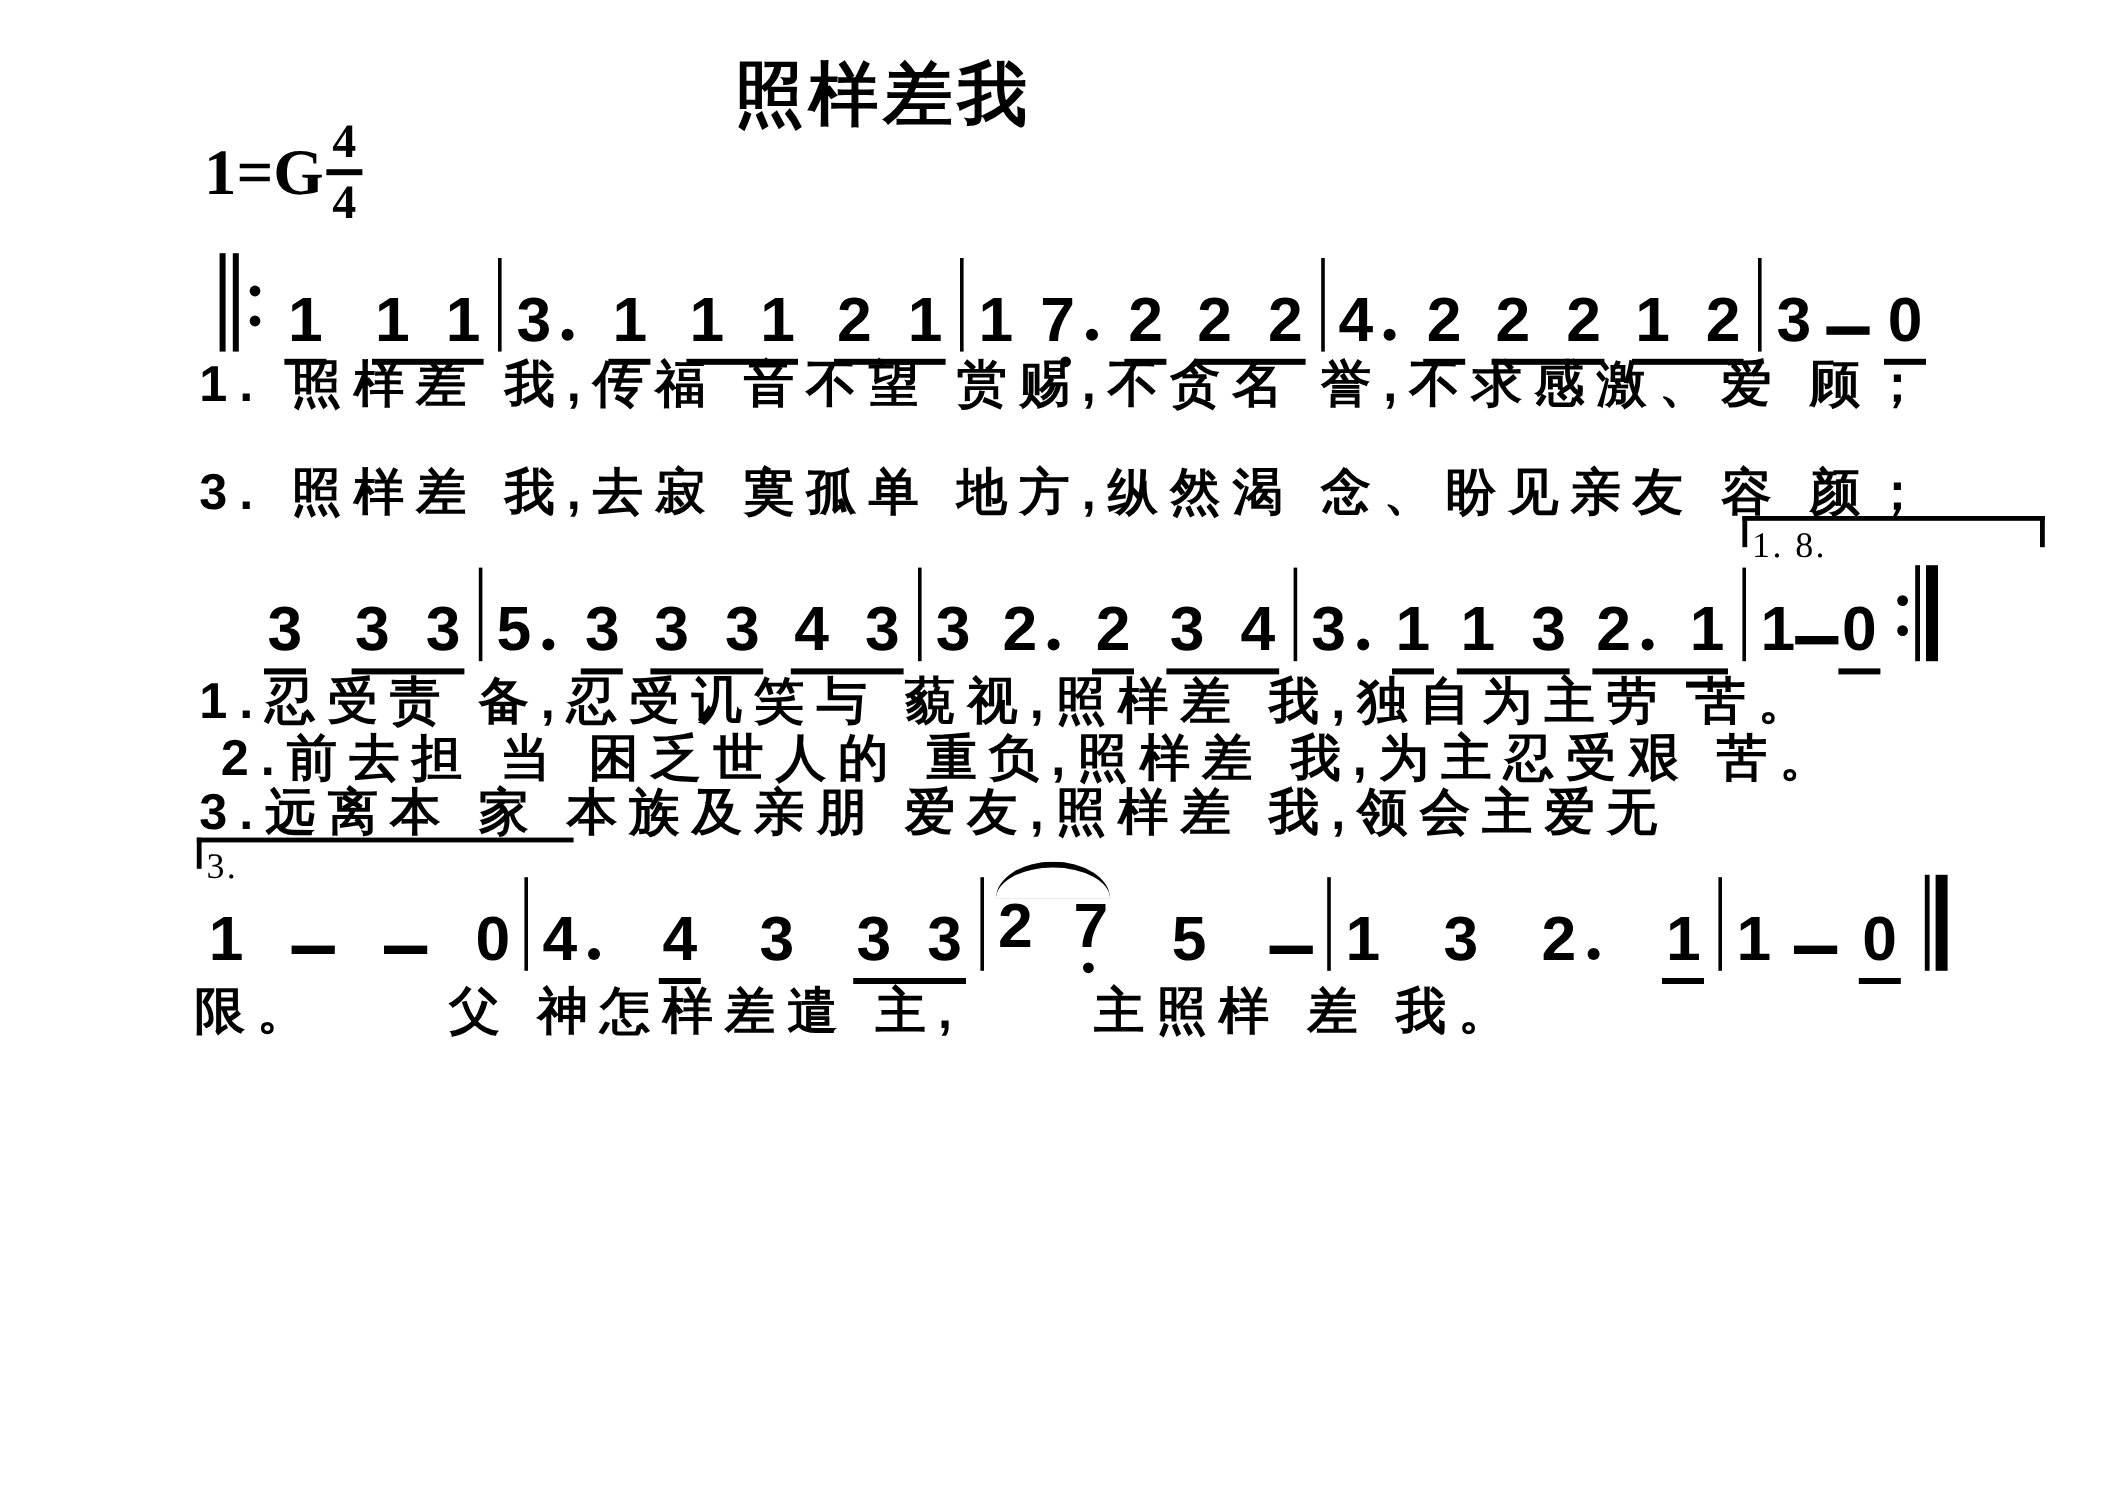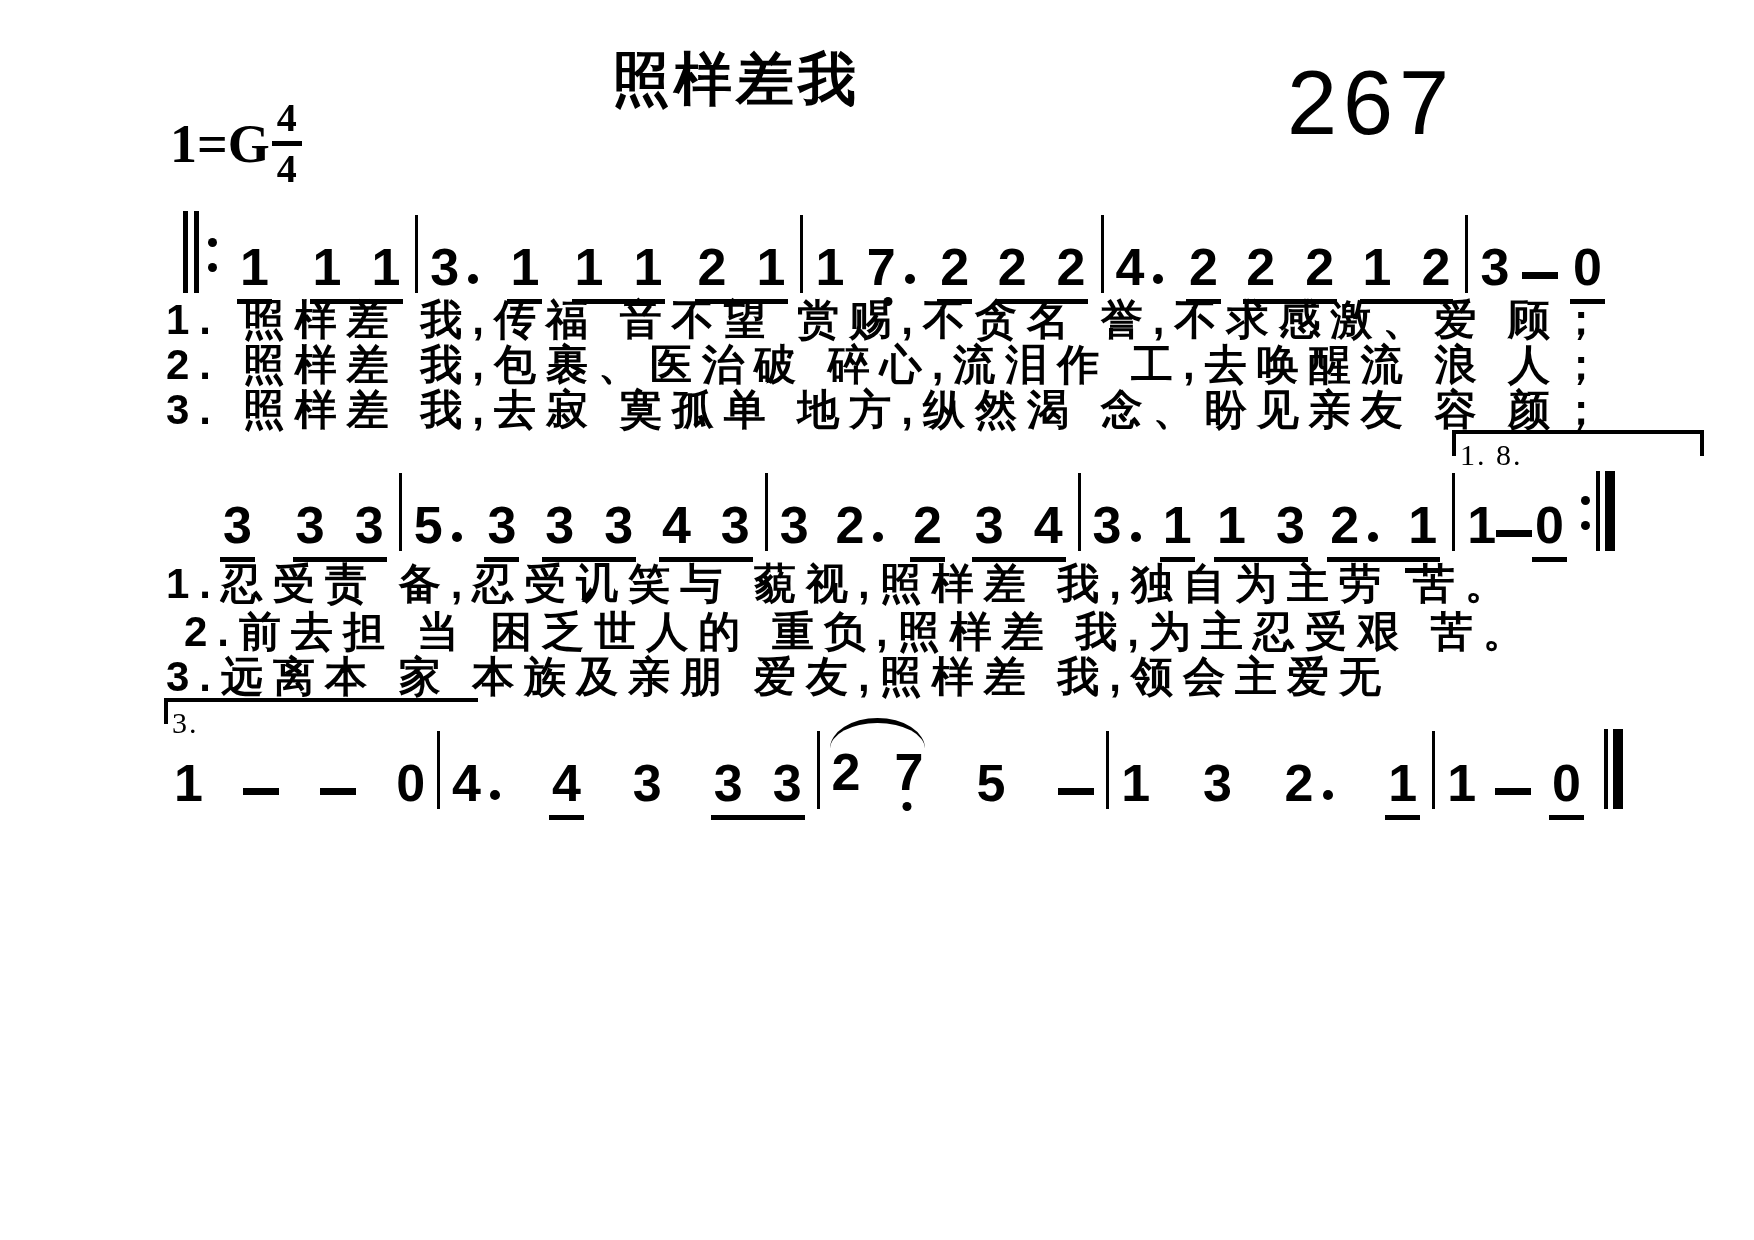--- a/index.html
+++ b/index.html
@@ -73,21 +73,20 @@
         font-family:"Liberation Serif",serif;font-size:30px;font-weight:400;letter-spacing:2px;}
   .volta1{left:1452px;top:430px;width:252px;}
   .volta3{left:164px;top:698px;width:314px;}
 </style>
 </head>
 <body>
 
 <div class="page">
 
   <div class="title">照样差我</div>
-  <div class="hymn-number">267</div>
   <div class="keysig">
     <span class="key-label">1=G</span>
     <span class="frac">
       <b class="ftop">4</b>
       <b class="fbot">4</b>
     </span>
   </div>
 
   <div class="music-line ml1">
       <span class="rpt-begin">
@@ -417,34 +416,34 @@
           </span>
         </span>
       </div>
       <span class="finalbar">
         <i class="fb-thin"></i>
         <i class="fb-thick"></i>
       </span>
     </div>
 
   <div class="lyric lyr1a">1. 照样差 我,传福 音不望 赏赐,不贪名 誉,不求感激、爱 顾；</div>
-  <div class="lyric lyr1b">2. 照样差 我,包裹、医治破 碎心,流泪作 工,去唤醒流 浪 人；</div>
   <div class="lyric lyr1c">3. 照样差 我,去寂 寞孤单 地方,纵然渴 念、盼见亲友 容 颜；</div>
 
   <div class="volta volta1">
     <div class="volta-line"></div>
     <i class="tick l"></i>
     <i class="tick r"></i>
     <span class="volta-label">1. 8.</span>
   </div>
 
   <div class="lyric lyr2a">1.忍受责 备,忍受讥笑与 藐视,照样差 我,独自为主劳 苦。</div>
   <div class="lyric lyr2b">2.前去担 当 困乏世人的 重负,照样差 我,为主忍受艰 苦。</div>
   <div class="lyric lyr2c">3.远离本 家 本族及亲朋 爱友,照样差 我,领会主爱无</div>
 
   <div class="volta volta3">
     <div class="volta-line"></div>
     <i class="tick l"></i>
     <span class="volta-label">3.</span>
   </div>
 
+  <div class="lyric lyrF">限。     父 神怎样差遣 主,     主照样 差 我。</div>
 
 </div>
 
 </body></html>

